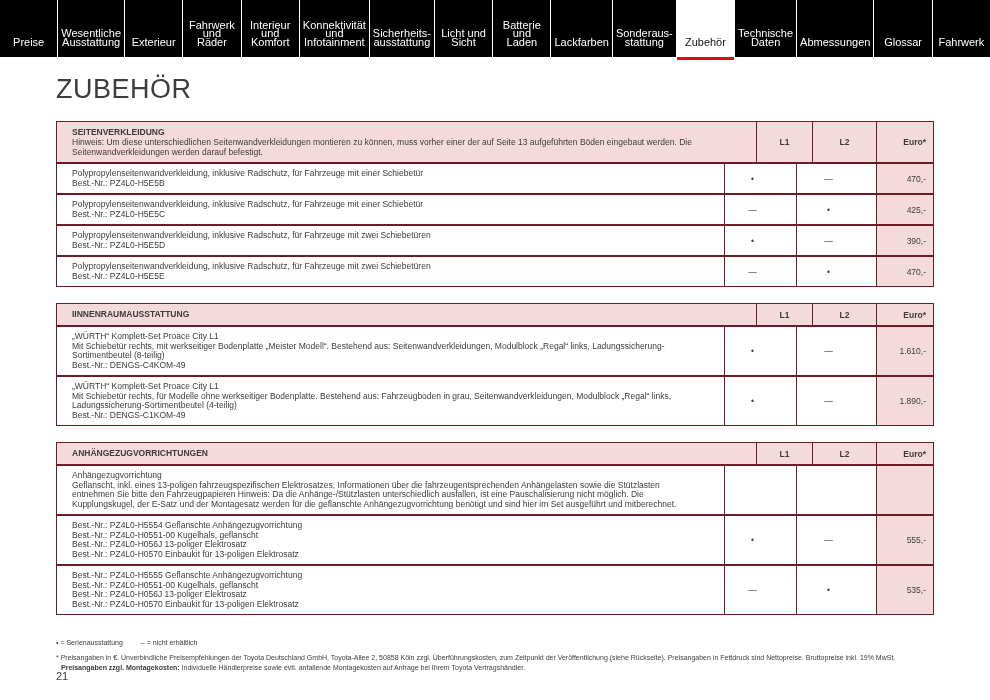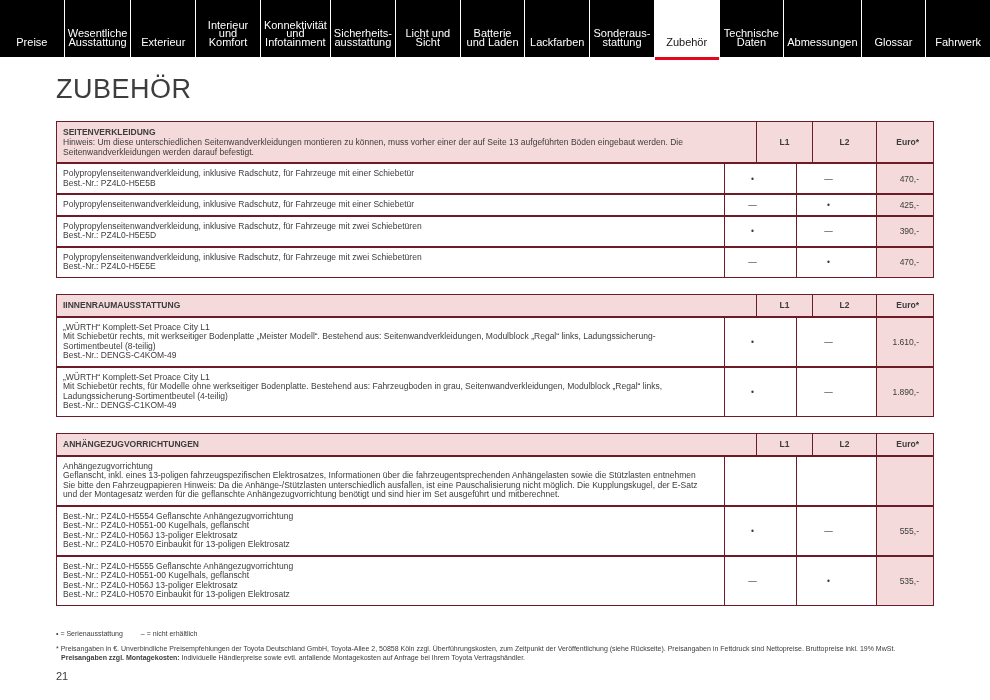--- a/index.html
+++ b/index.html
@@ -28,30 +28,30 @@
   .content{padding:0 56px;}
   .page-title{
     margin:17px 0 0 0;font-size:27px;font-weight:400;
     letter-spacing:0.5px;color:#3d3d3d;
   }
   
   .ptable{border:1px solid var(--tb,#6e1b28);margin-top:16px;font-size:8.5px;}
   .thead{display:flex;background:var(--thbg,#f4dada);border-bottom:2px solid var(--tb,#6e1b28);}
   .trow{display:flex;background:#fff;border-bottom:2px solid var(--tb,#6e1b28);gap:16px;}
   .trow:last-child{border-bottom:none;}
-  .cell-desc{flex:1 1 auto;padding:5px 6px;min-width:0;}
+  .cell-desc{flex:1 1 auto;padding:5px 15px;min-width:0;}
   .cell-col{
     flex:0 0 56px;width:56px;border-left:1px solid var(--tb,#6e1b28);
     display:flex;align-items:center;justify-content:center;
   }
   .cell-col.l2{flex:0 0 64px;width:64px;}
   .cell-price{
     flex:0 0 57px;width:57px;border-left:1px solid var(--tb,#6e1b28);
     background:var(--thbg,#f4dada);
-    display:flex;align-items:center;justify-content:flex-end;padding-right:14px;
+    display:flex;align-items:center;justify-content:flex-end;padding-right:7px;
   }
   .thead .cell-price{background:transparent;}
   .thead .cell-col,.thead .cell-price{font-weight:700;}
   .ttitle{font-weight:700;line-height:10px;margin-bottom:1px;}
   .tnote{line-height:9.5px;}
   .dline{line-height:9.5px;}
   
   .legend{margin-top:24px;font-size:7px;}
   .legend span{margin-right:16px;}
   .price-note{margin-top:7px;font-size:7px;line-height:9.5px;padding-left:5px;text-indent:-5px;}
@@ -66,20 +66,23 @@
   </div>
 
   <div class="tab">
     <span class="tab-label">Wesentliche Ausstattung</span>
   </div>
 
   <div class="tab">
     <span class="tab-label">Exterieur</span>
   </div>
 
+  <div class="tab">
+    <span class="tab-label">Fahrwerk und Räder</span>
+  </div>
 
   <div class="tab">
     <span class="tab-label">Interieur und Komfort</span>
   </div>
 
   <div class="tab">
     <span class="tab-label">Konnektivität und Infotainment</span>
   </div>
 
   <div class="tab">
@@ -143,20 +146,21 @@
             <div class="dline">Best.-Nr.: PZ4L0-H5E5B</div>
           </div>
     <div class="cell-col l1">•</div>
     <div class="cell-col l2">—</div>
     <div class="cell-price">470,-</div>
   </div>
 
   <div class="trow">
     <div class="cell-desc">
             <div class="dline">Polypropylenseitenwandverkleidung, inklusive Radschutz, für Fahrzeuge mit einer Schiebetür</div>
+            <div class="dline">Best.-Nr.: PZ4L0-H5E5C</div>
           </div>
     <div class="cell-col l1">—</div>
     <div class="cell-col l2">•</div>
     <div class="cell-price">425,-</div>
   </div>
 
   <div class="trow">
     <div class="cell-desc">
             <div class="dline">Polypropylenseitenwandverkleidung, inklusive Radschutz, für Fahrzeuge mit zwei Schiebetüren</div>
             <div class="dline">Best.-Nr.: PZ4L0-H5E5D</div>

